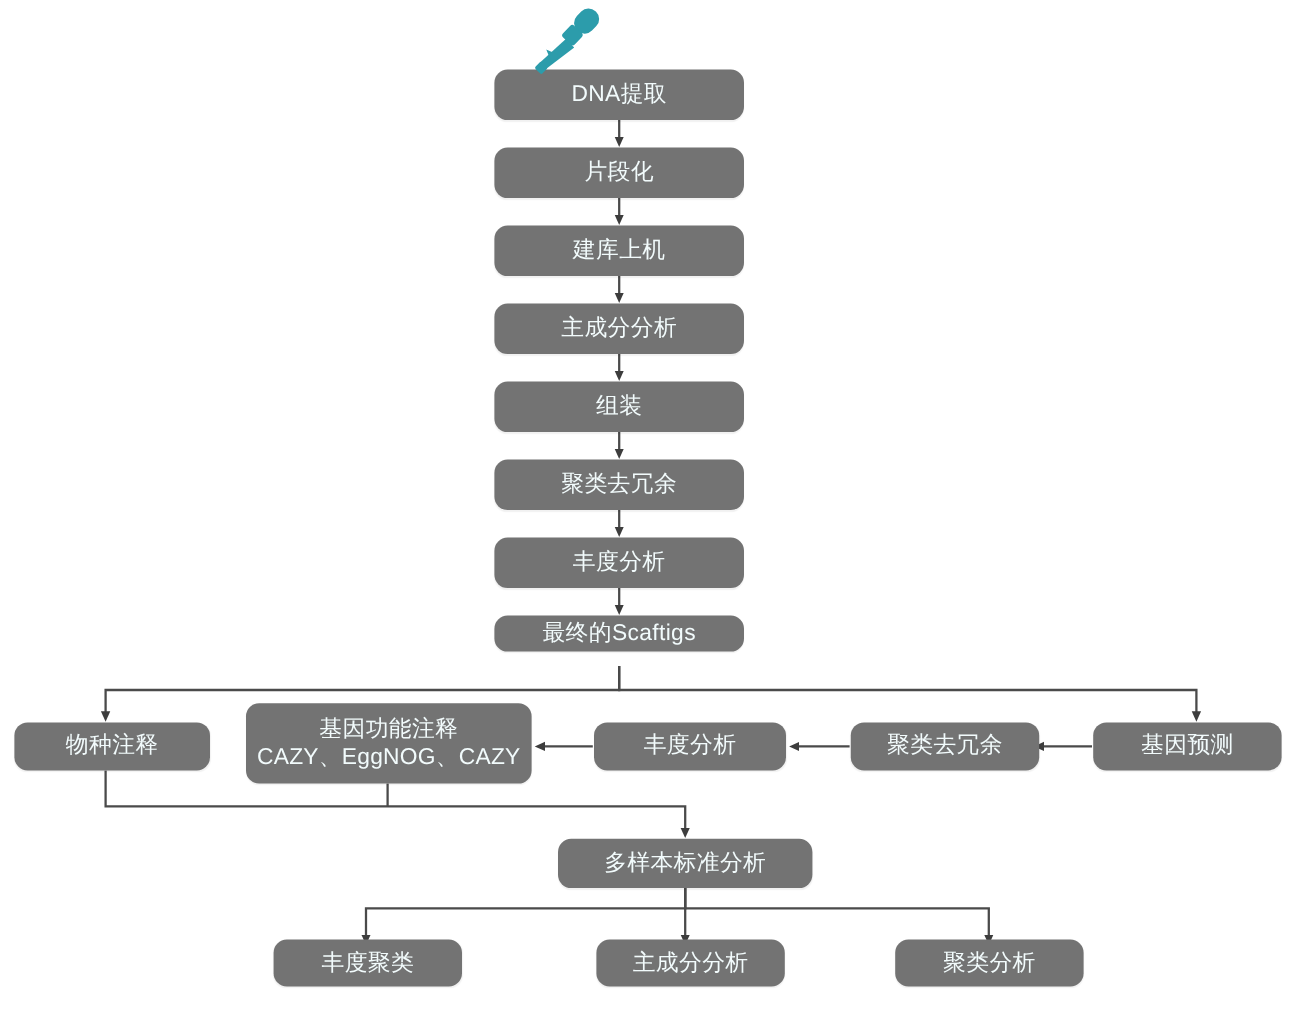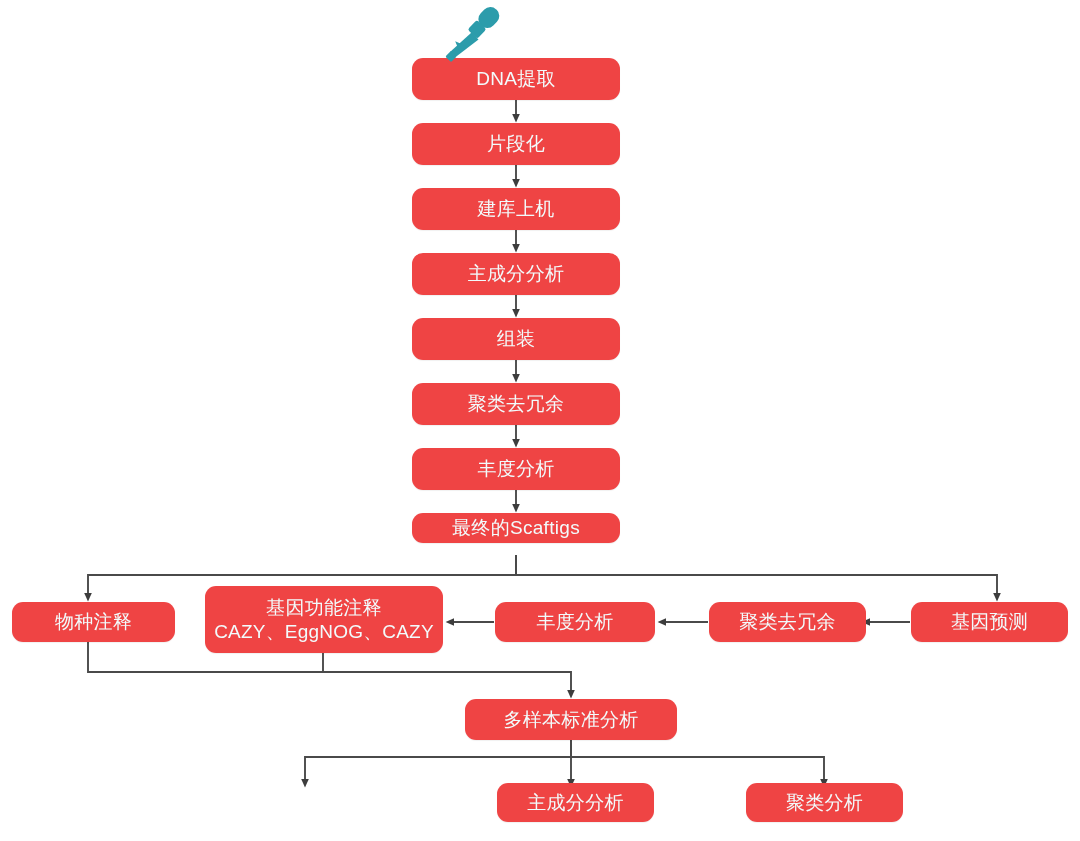--- a/index.html
+++ b/index.html
@@ -21,21 +21,21 @@
     position: absolute;
     left: 0;
     top: 0;
     width: 1080px;
     height: 841px;
     pointer-events: none;
   }
   .node {
     position: absolute;
     box-sizing: border-box;
-    background: #ef4444;
+    background: #737373;
     border-radius: 11px;
     color: #f2fbfc;
     display: flex;
     flex-direction: column;
     align-items: center;
     justify-content: center;
     text-align: center;
     line-height: 1.22;
     font-size: 19px;
     letter-spacing: 0.3px;
@@ -153,20 +153,23 @@
   </div>
 
   <div class="node" style="left:911px; top:602px; width:157px; height:40px;">
     <span>基因预测</span>
   </div>
 
   <div class="node" style="left:465px; top:699px; width:212px; height:41px;">
     <span>多样本标准分析</span>
   </div>
 
+  <div class="node" style="left:228px; top:783px; width:157px; height:39px;">
+    <span>丰度聚类</span>
+  </div>
 
   <div class="node" style="left:497px; top:783px; width:157px; height:39px;">
     <span>主成分分析</span>
   </div>
 
   <div class="node" style="left:746px; top:783px; width:157px; height:39px;">
     <span>聚类分析</span>
   </div>
 
 </div>

